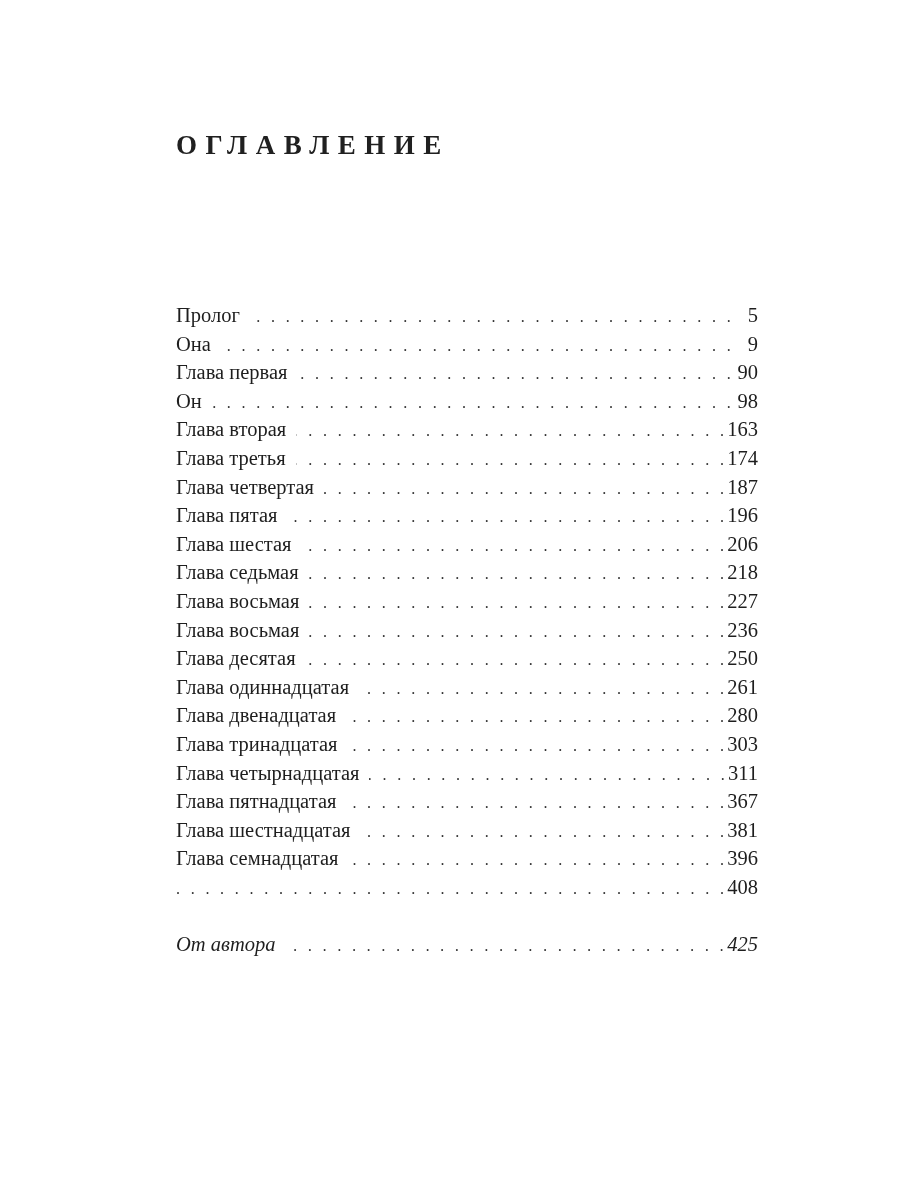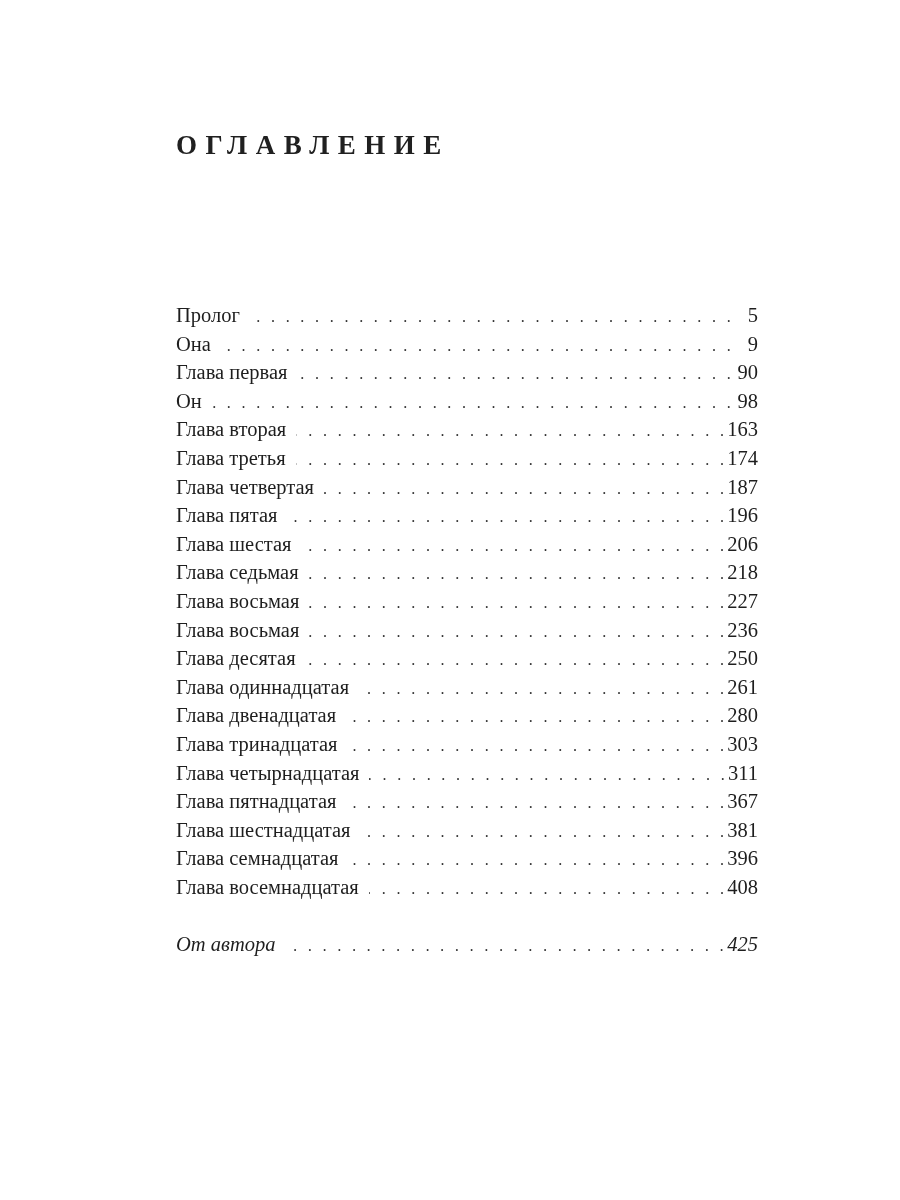--- a/index.html
+++ b/index.html
@@ -163,21 +163,20 @@
       <span class="label">Глава шестнадцатая</span>
       <span class="leader">. . . . . . . . . . . . . . . . . . . . . . . . . . . . . . . . . . . . . . . . . . . . . . . . . . . . . . . . . . . . . . . . . . . . . . . . . . . . . . . . </span>
       <span class="page">381</span>
     </div>
   <div class="row">
       <span class="label">Глава семнадцатая</span>
       <span class="leader">. . . . . . . . . . . . . . . . . . . . . . . . . . . . . . . . . . . . . . . . . . . . . . . . . . . . . . . . . . . . . . . . . . . . . . . . . . . . . . . . </span>
       <span class="page">396</span>
     </div>
   <div class="row">
-      <span class="label">Глава восемнадцатая</span>
       <span class="leader">. . . . . . . . . . . . . . . . . . . . . . . . . . . . . . . . . . . . . . . . . . . . . . . . . . . . . . . . . . . . . . . . . . . . . . . . . . . . . . . . </span>
       <span class="page">408</span>
     </div>
   <div class="row gap">
       <span class="label">От автора</span>
       <span class="leader">. . . . . . . . . . . . . . . . . . . . . . . . . . . . . . . . . . . . . . . . . . . . . . . . . . . . . . . . . . . . . . . . . . . . . . . . . . . . . . . . </span>
       <span class="page">425</span>
     </div>
 </div>
 

